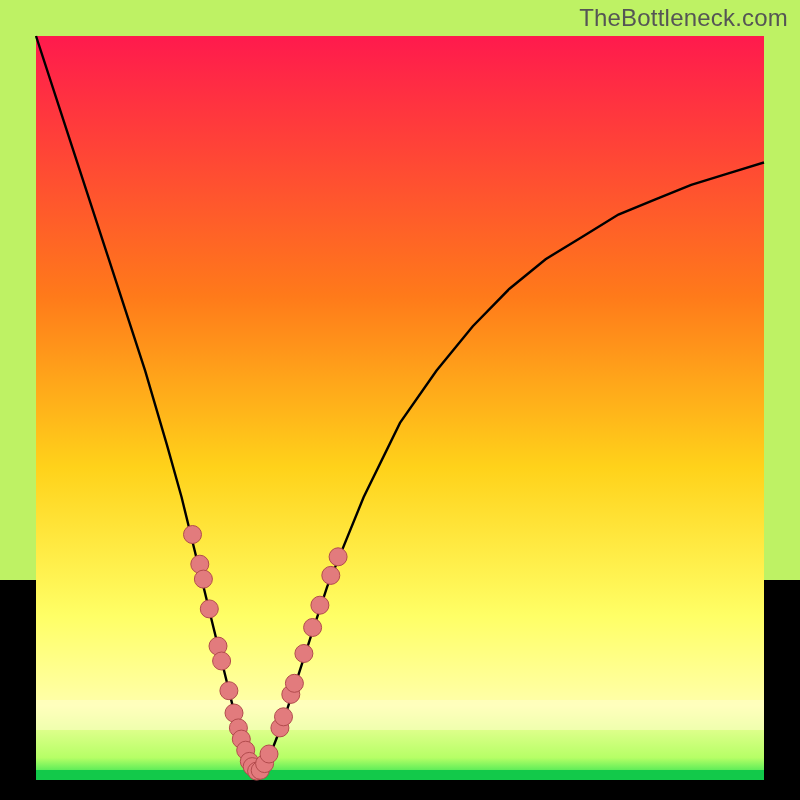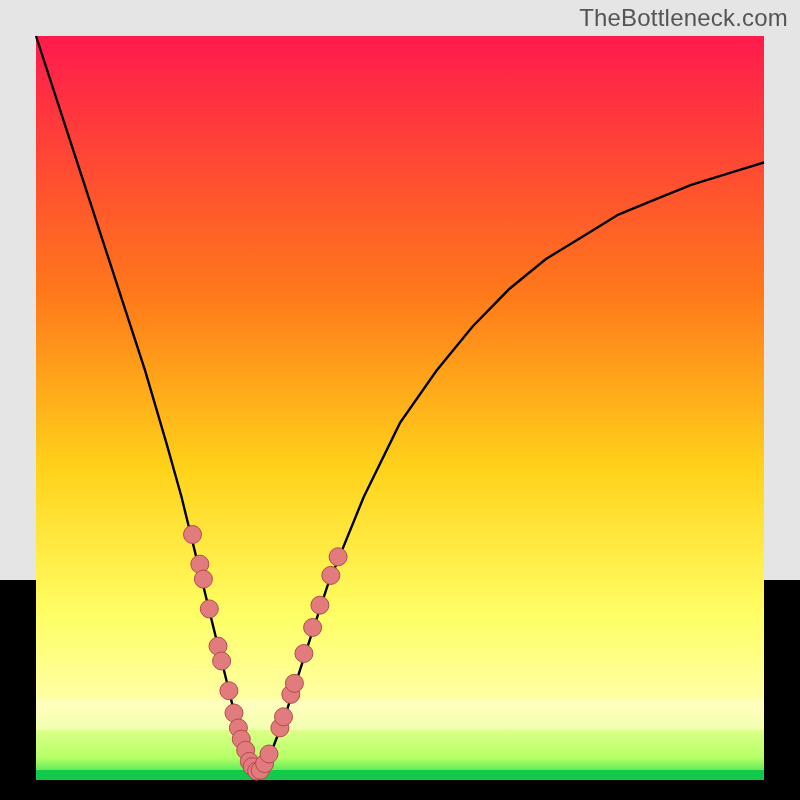--- a/index.html
+++ b/index.html
@@ -8,21 +8,21 @@
     width: 800px;
     height: 800px;
     background: #000;
     overflow: hidden;
     font-family: Arial, Helvetica, sans-serif;
   }
   .stage {
     position: relative;
     width: 800px;
     height: 580px;
-    background: #e5e5e5;
+    background: #bef264;
   }
   .watermark {
     position: absolute;
     top: 4px;
     right: 12px;
     color: #555;
     font-size: 24px;
     font-weight: 500;
     letter-spacing: 0.2px;
     user-select: none;

